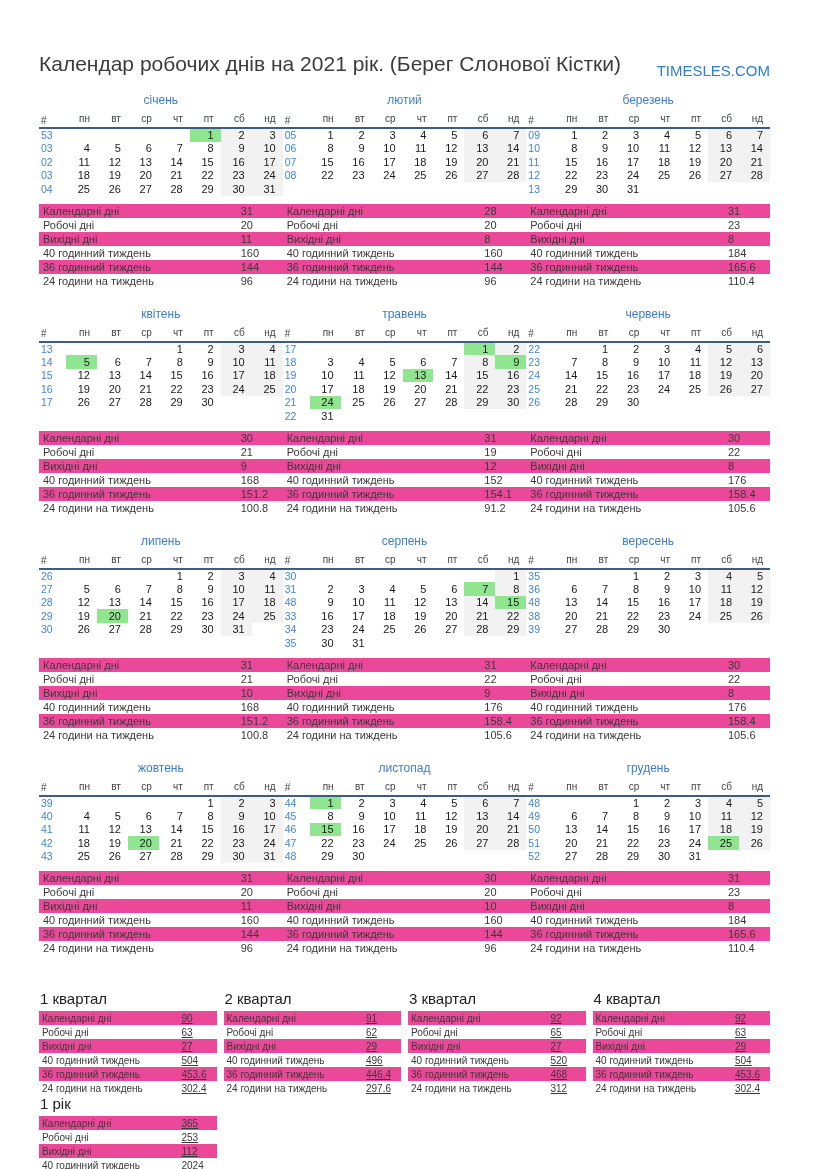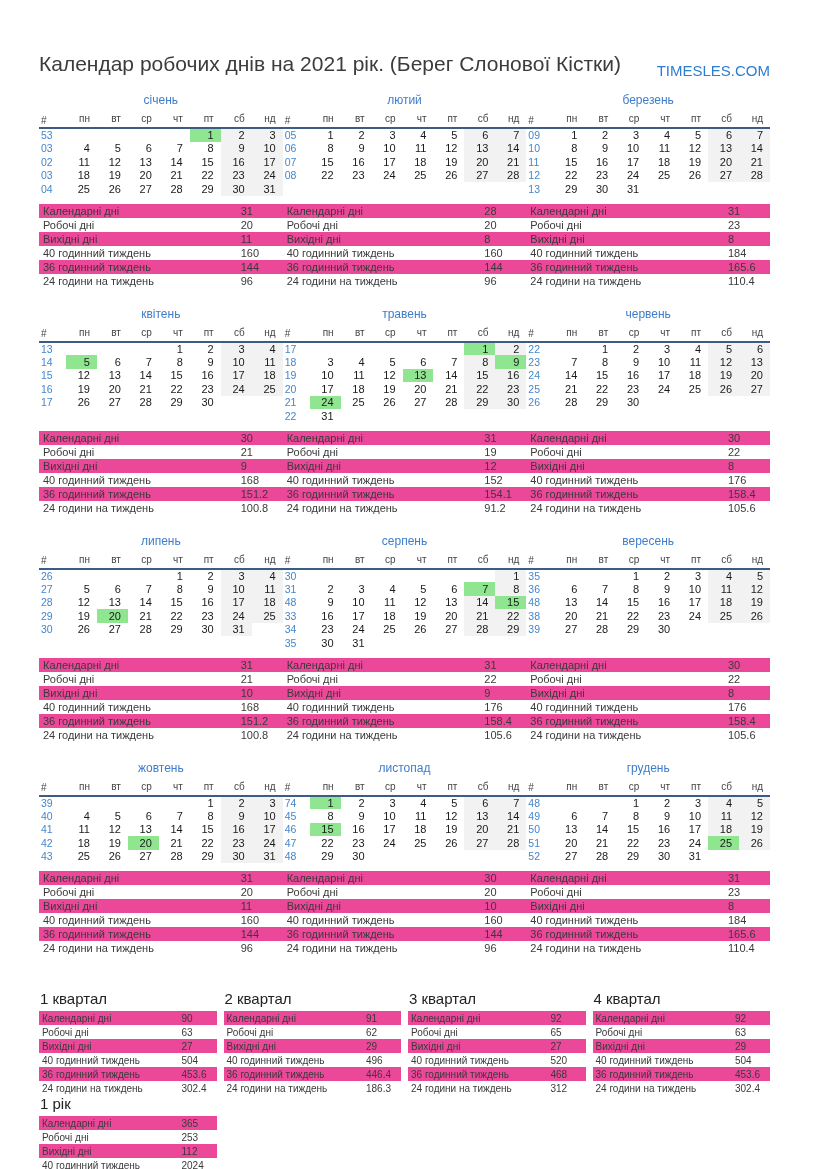--- a/index.html
+++ b/index.html
@@ -39,21 +39,21 @@
   table.stats td { font-size: 11px; color: #3a3a3a; height: 14px; padding: 0; vertical-align: middle; }
   table.stats td.lab { padding-left: 4px; white-space: nowrap; }
   table.stats td.val { width: 42px; text-align: left; }
   table.stats tr.alt { background: #ec4899; }
 
   .summary-grid { display: grid; grid-template-columns: repeat(4, 1fr); column-gap: 7px; margin-top: 16px; }
   .summary-title { font-size: 15px; color: #222; margin: 0 0 4px 1px; font-weight: 400; }
   table.qstats { margin-bottom: 0; }
   table.qstats td { font-size: 10px; height: 14px; }
   table.qstats td.lab { padding-left: 3px; }
-  table.qstats td.val { width: 35px; }
+  table.qstats td.val { width: 35px; text-decoration: underline; }
 </style>
 </head>
 <body>
 
 <div class="page">
   <div class="header">
     <h1 class="page-title">Календар робочих днів на 2021 рік. (Берег Слонової Кістки)</h1>
     <a class="brand">TIMESLES.COM</a>
   </div>
 
@@ -1039,21 +1039,21 @@
               <th>вт</th>
               <th>ср</th>
               <th>чт</th>
               <th>пт</th>
               <th>сб</th>
               <th>нд</th>
             </tr>
           </thead>
       <tbody>
             <tr>
-              <td class="wnum">74</td>
+              <td class="wnum">44</td>
               <td class="hol">1</td>
               <td>2</td>
               <td>3</td>
               <td>4</td>
               <td>5</td>
               <td class="wkend">6</td>
               <td class="wkend">7</td>
             </tr>
             <tr>
               <td class="wnum">45</td>
@@ -1309,21 +1309,21 @@
             <tr>
               <td class="lab">40 годинний тиждень</td>
               <td class="val">496</td>
             </tr>
             <tr class="alt">
               <td class="lab">36 годинний тиждень</td>
               <td class="val">446.4</td>
             </tr>
             <tr>
               <td class="lab">24 години на тиждень</td>
-              <td class="val">186.3</td>
+              <td class="val">297.6</td>
             </tr>
           </tbody>
         </table>
   </div>
 
   <div class="summary">
     <div class="summary-title">3 квартал</div>
     <table class="stats qstats">
           <tbody>
             <tr class="alt">

